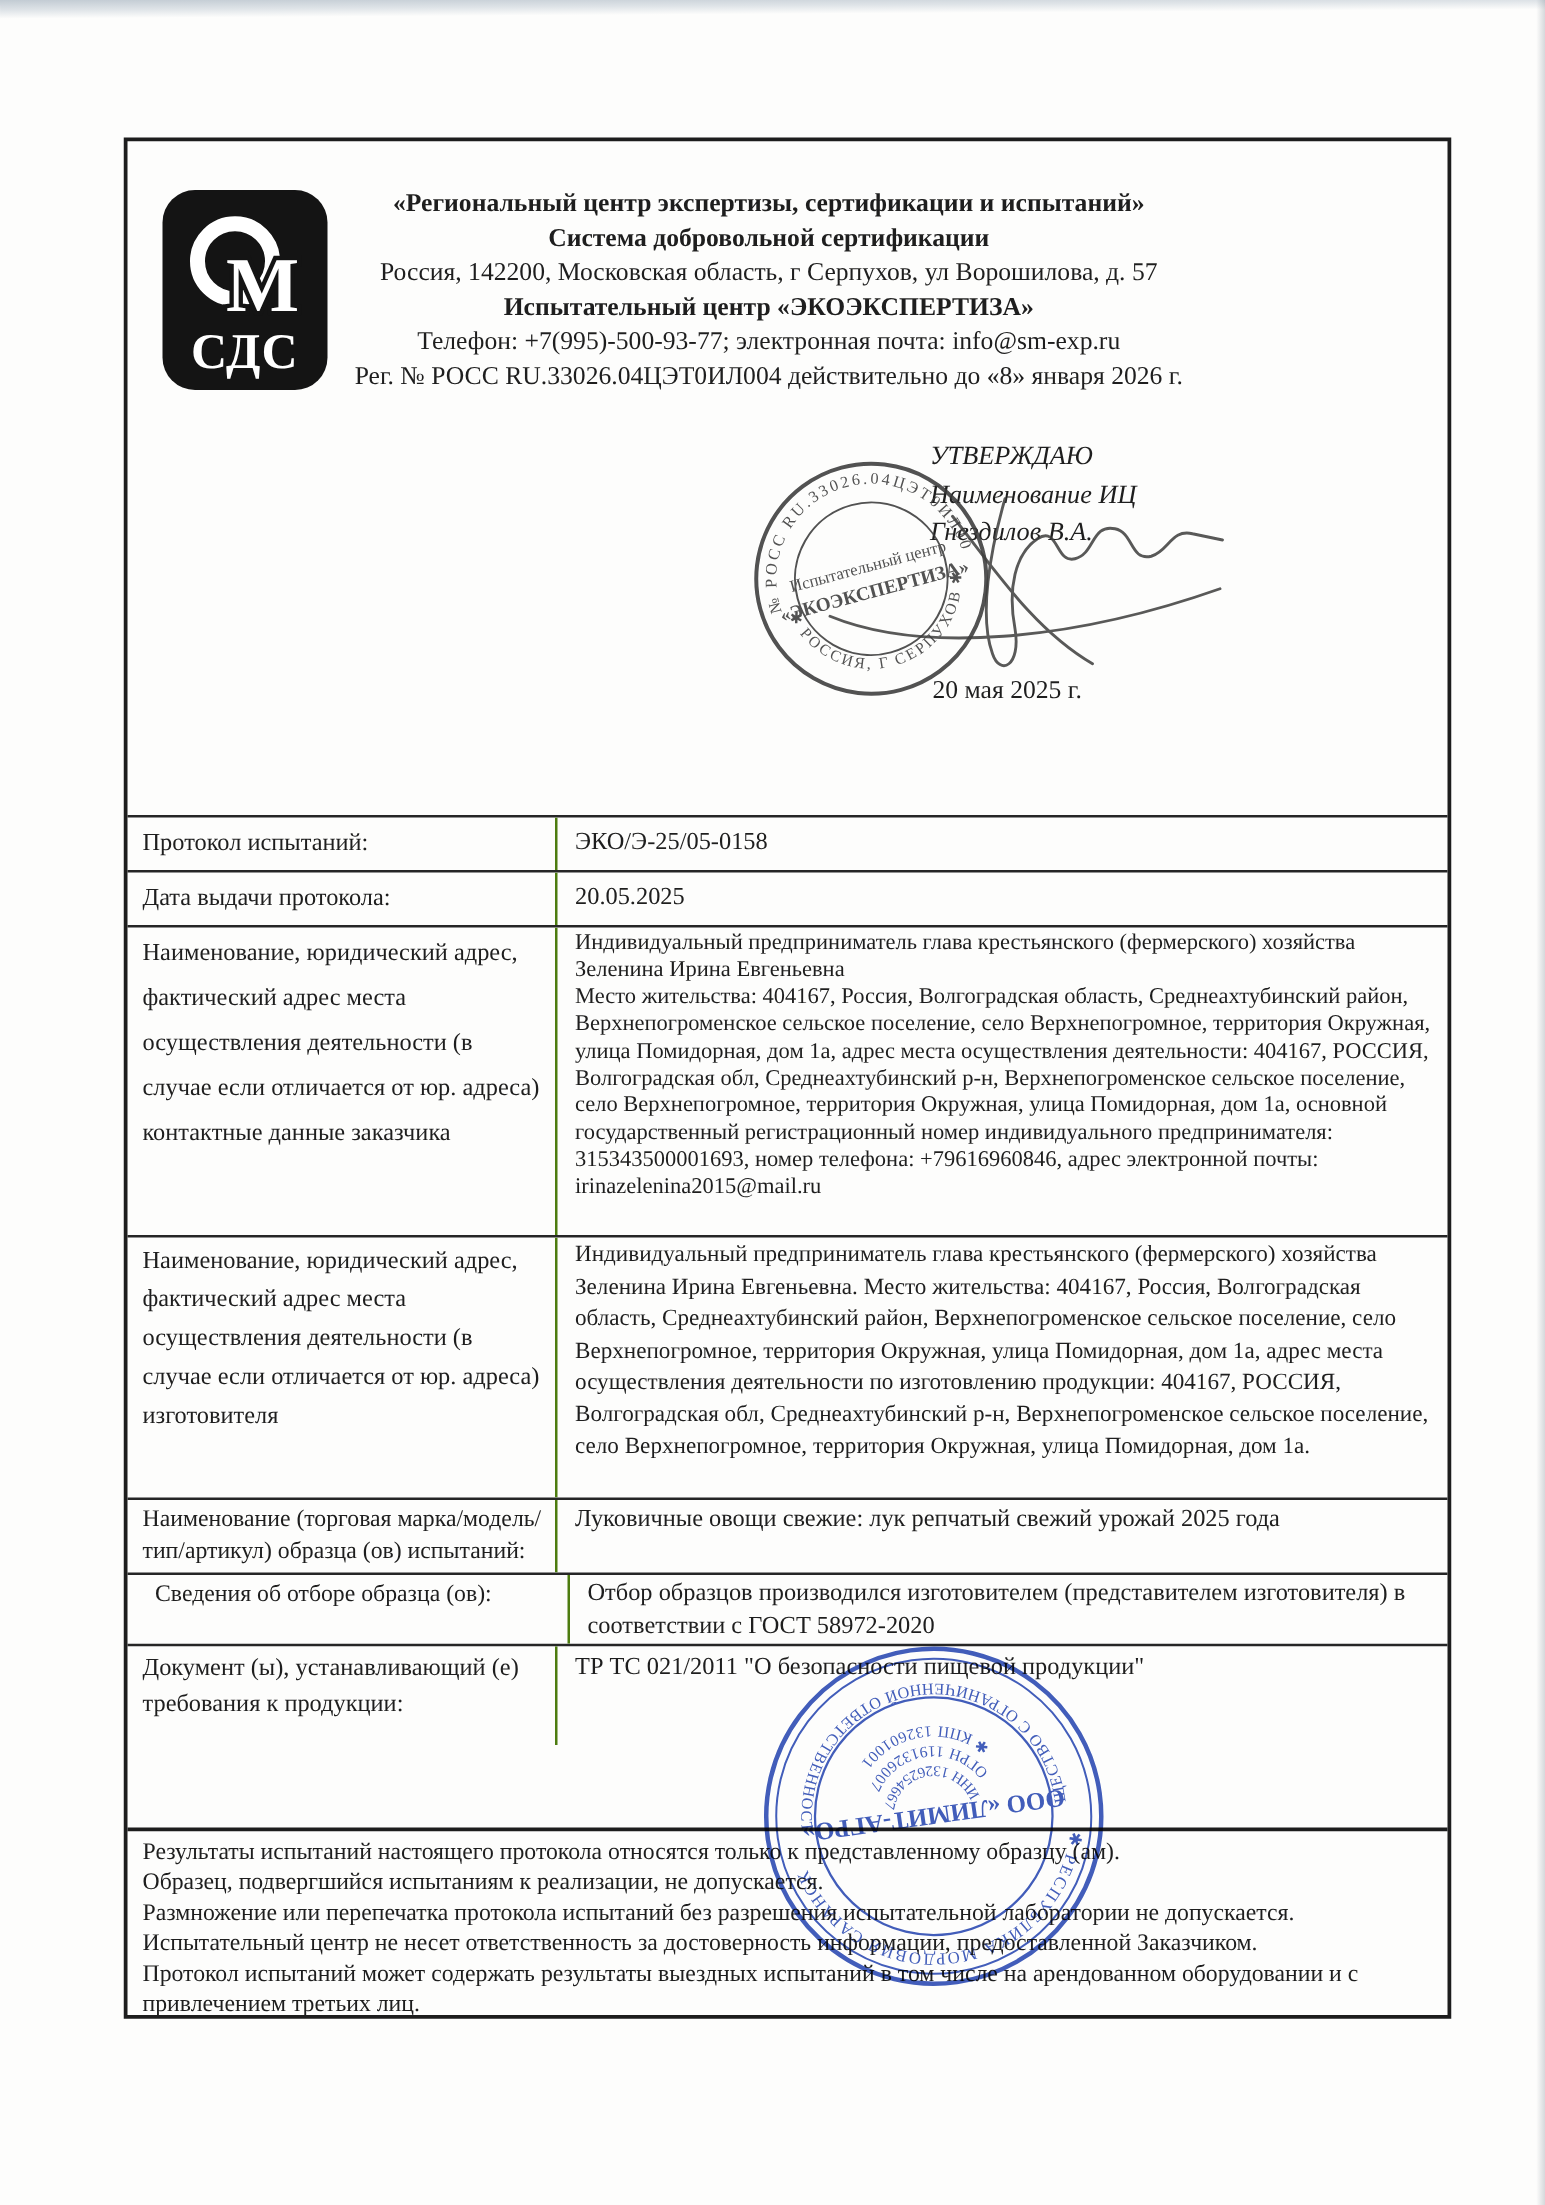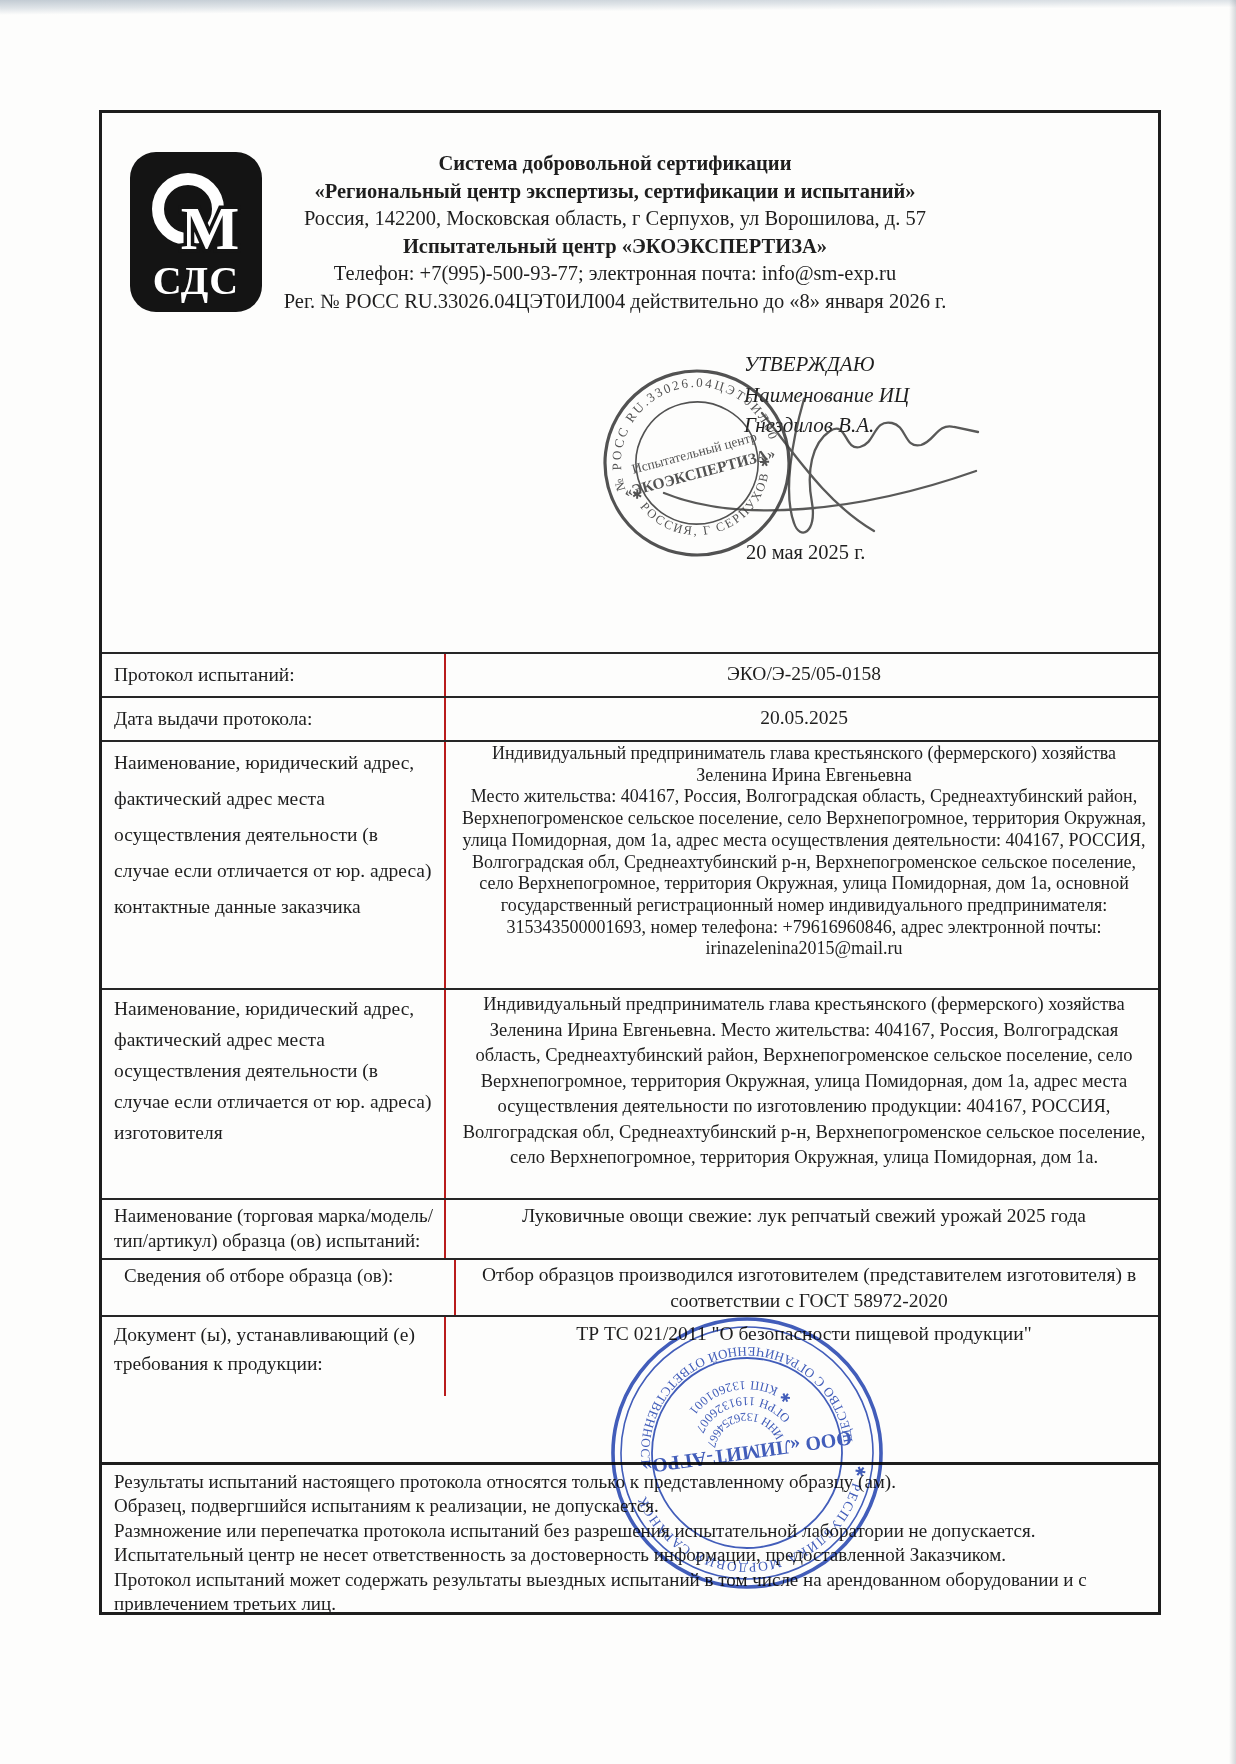--- a/index.html
+++ b/index.html
@@ -24,24 +24,24 @@
   .approve{position:absolute;left:642px;top:236px;font-size:21px;line-height:30.5px;}
   .approve div{white-space:nowrap;font-style:italic;}
   .approve-date{position:absolute;left:644px;top:428px;font-size:20.5px;}
 
   .stamp-black{position:absolute;left:478px;top:243px;width:235px;height:215px;opacity:.88;}
   .signature{position:absolute;left:540px;top:258px;width:345px;height:195px;pointer-events:none;}
 
   
   .table{position:absolute;left:0;top:539px;width:1056px;}
   .t-row{display:flex;box-sizing:border-box;border-top:2px solid #262626;overflow:hidden;}
-  .t-label{box-sizing:border-box;width:344px;border-right:2px solid #b91c1c;
+  .t-label{box-sizing:border-box;width:344px;border-right:2px solid #4d7c0f;
         padding:3px 10px 0 12px;font-size:19.5px;line-height:31px;}
   .t-value{box-sizing:border-box;flex:1;padding:2px 10px 0 14px;
-        font-size:19.5px;line-height:27px;white-space:pre-line;text-align:center;}
+        font-size:19.5px;line-height:27px;white-space:pre-line;}
   .r0{height:44px}.r0 .t-label,.r0 .t-value{line-height:36px;}
   .r1{height:44px}.r1 .t-label,.r1 .t-value{line-height:36px;}
   .r2{height:248px}.r2 .t-label{line-height:36px;}
                    .r2 .t-value{font-size:18px;line-height:21.7px;padding-top:1px;}
   .r3{height:210px}.r3 .t-label{line-height:31px;}
                    .r3 .t-value{font-size:18.5px;line-height:25.5px;}
   .r4{height:60px}.r4 .t-label{line-height:25px;font-size:19px;}
                   .r4 .t-value{line-height:28px;}
   .r5{height:57px}.r5 .t-label{line-height:26px;font-size:19px;margin-left:10px;}
                   .r5 .t-value{line-height:26px;}
@@ -71,22 +71,22 @@
 
     <div class="logo">
       <svg width="132" height="160" viewBox="0 0 132 160">
         <circle cx="58" cy="57" r="30" fill="none" stroke="#ffffff" stroke-width="12"></circle>
         <text x="80" y="97" font-size="62" font-weight="bold" fill="#ffffff" stroke="#141414" stroke-width="7" paint-order="stroke" text-anchor="middle">М</text>
         <text x="66" y="142" font-size="40" font-weight="bold" fill="#ffffff" text-anchor="middle" letter-spacing="1">СДС</text>
       </svg>
     </div>
 
     <div class="hdr">
+      <div class="b">«Региональный центр экспертизы, сертификации и испытаний»</div>
       <div class="b">Система добровольной сертификации</div>
-      <div class="b">«Региональный центр экспертизы, сертификации и испытаний»</div>
       <div>Россия, 142200, Московская область, г Серпухов, ул Ворошилова, д. 57</div>
       <div class="b">Испытательный центр «ЭКОЭКСПЕРТИЗА»</div>
       <div>Телефон: +7(995)-500-93-77; электронная почта: info@sm-exp.ru</div>
       <div>Рег. № РОСС RU.33026.04ЦЭТ0ИЛ004 действительно до «8» января 2026 г.</div>
     </div>
 
     <div class="approve">
       <div>УТВЕРЖДАЮ</div>
       <div>Наименование ИЦ</div>
       <div>Гнездилов В.А.</div>

